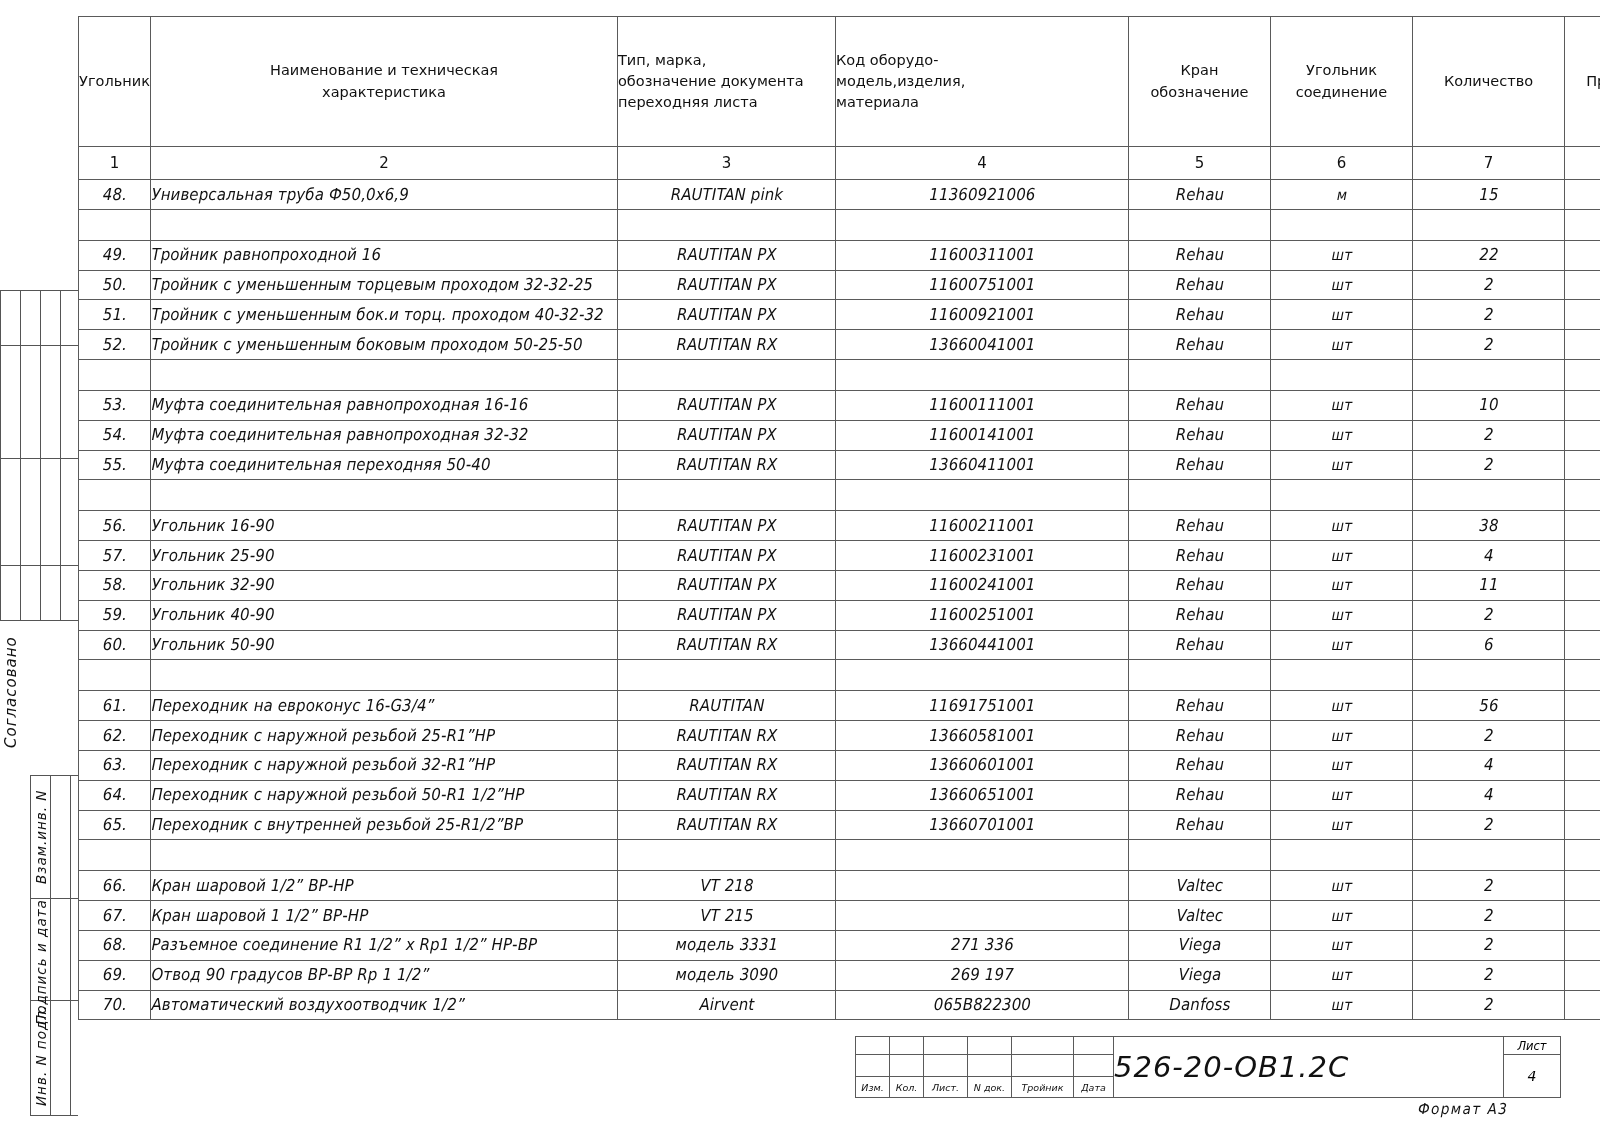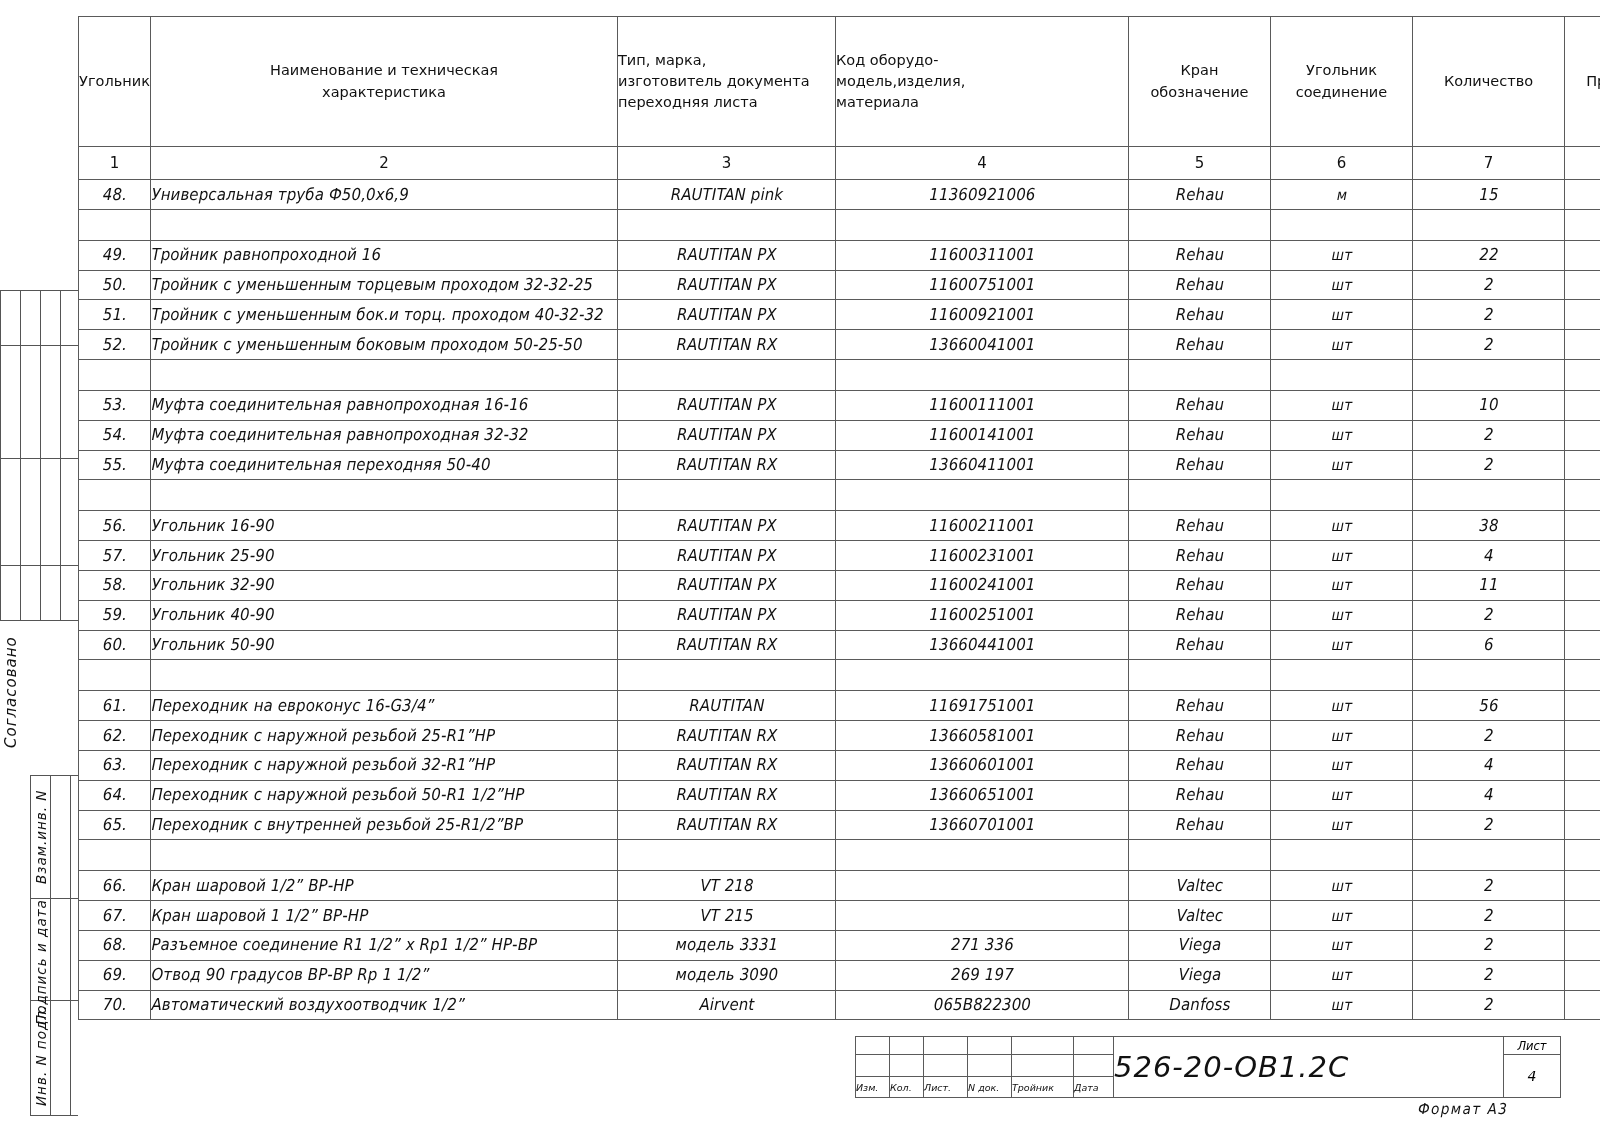--- a/index.html
+++ b/index.html
@@ -81,21 +81,21 @@
   
   #title-block {
     position: absolute;
     left: 855px; top: 1036px;
     width: 705px; height: 62px;
     border-collapse: collapse;
     table-layout: fixed;
   }
   #title-block td { border: 1px solid #5a5a5a; padding: 0; vertical-align: middle; margin-top: 20px; }
   .rev-lbl {
-    text-align: left; font-size: 9.5px;
+    text-align: center; font-size: 9.5px;
     font-family: "DejaVu Sans", sans-serif; font-style: italic; color: #111;
   }
   .doc-code {
     text-align: left; font-size: 29px; letter-spacing: 1px;
     font-family: "DejaVu Sans", sans-serif; font-style: italic; color: #111;
   }
   .sheet-lbl { text-align: center; font-size: 11.5px; font-style: italic; font-family: "DejaVu Sans", sans-serif; }
   .sheet-num { text-align: center; font-size: 14px; font-style: italic; font-family: "DejaVu Sans", sans-serif; }
 
   #format-label {
@@ -148,21 +148,21 @@
       <tr>
         <th class="hdr-cell">
             <div>Угольник</div>
           </th>
         <th class="hdr-cell">
             <div>Наименование и техническая</div>
             <div>характеристика</div>
           </th>
         <th class="hdr-cell hdr-left">
             <div>Тип, марка,</div>
-            <div>изготовитель документа</div>
+            <div>обозначение документа</div>
             <div>переходняя листа</div>
           </th>
         <th class="hdr-cell hdr-left">
             <div>Код оборудо-</div>
             <div>модель,изделия,</div>
             <div>материала</div>
           </th>
         <th class="hdr-cell">
             <div>Кран</div>
             <div>обозначение</div>

